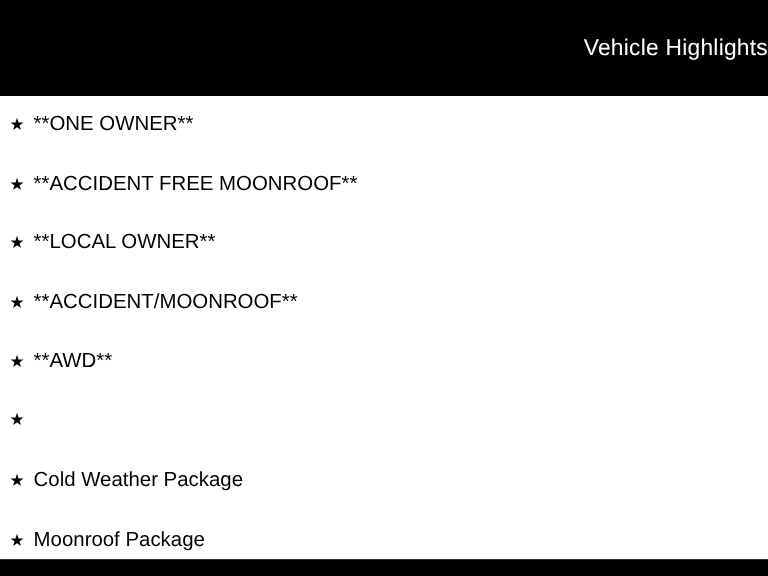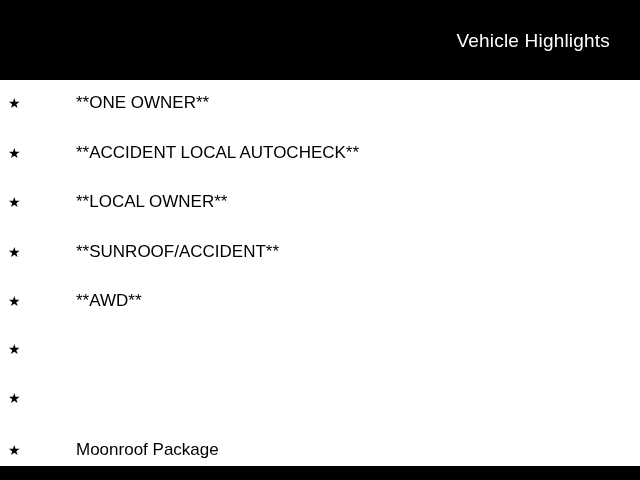--- a/index.html
+++ b/index.html
@@ -21,21 +21,20 @@
     box-sizing: border-box;
   }
   .header {
     width: 640px;
     height: 80px;
     background: #000000;
     display: flex;
     align-items: center;
     justify-content: flex-end;
     box-sizing: border-box;
-    padding-right: 30px;
   }
   .header-title {
     color: #ffffff;
     font-size: 19px;
     font-weight: 400;
     letter-spacing: 0.2px;
     line-height: 1;
   }
   .highlights {
     list-style: none;
@@ -57,21 +56,20 @@
     font-size: 14px;
     line-height: 1;
     text-align: left;
   }
   .highlight-label {
     color: #000000;
     font-size: 17px;
     font-weight: 400;
     line-height: 1;
     white-space: nowrap;
-    margin-left: 48px;
   }
   .footer-bar {
     position: absolute;
     left: 0;
     bottom: 0;
     width: 640px;
     height: 14px;
     background: #000000;
   }
 </style>
@@ -84,39 +82,40 @@
     <div class="header-title">Vehicle Highlights</div>
   </div>
 
   <ul class="highlights">
     <li class="highlight-item">
       <span class="bullet-icon">★</span>
       <span class="highlight-label">**ONE OWNER**</span>
     </li>
     <li class="highlight-item">
       <span class="bullet-icon">★</span>
-      <span class="highlight-label">**ACCIDENT LOCAL AUTOCHECK**</span>
+      <span class="highlight-label">**ACCIDENT FREE MOONROOF**</span>
     </li>
     <li class="highlight-item">
       <span class="bullet-icon">★</span>
       <span class="highlight-label">**LOCAL OWNER**</span>
     </li>
     <li class="highlight-item">
       <span class="bullet-icon">★</span>
-      <span class="highlight-label">**SUNROOF/ACCIDENT**</span>
+      <span class="highlight-label">**ACCIDENT/MOONROOF**</span>
     </li>
     <li class="highlight-item">
       <span class="bullet-icon">★</span>
       <span class="highlight-label">**AWD**</span>
     </li>
     <li class="highlight-item">
       <span class="bullet-icon">★</span>
     </li>
     <li class="highlight-item">
       <span class="bullet-icon">★</span>
+      <span class="highlight-label">Cold Weather Package</span>
     </li>
     <li class="highlight-item">
       <span class="bullet-icon">★</span>
       <span class="highlight-label">Moonroof Package</span>
     </li>
   </ul>
 
   <div class="footer-bar"></div>
 
 </div>

